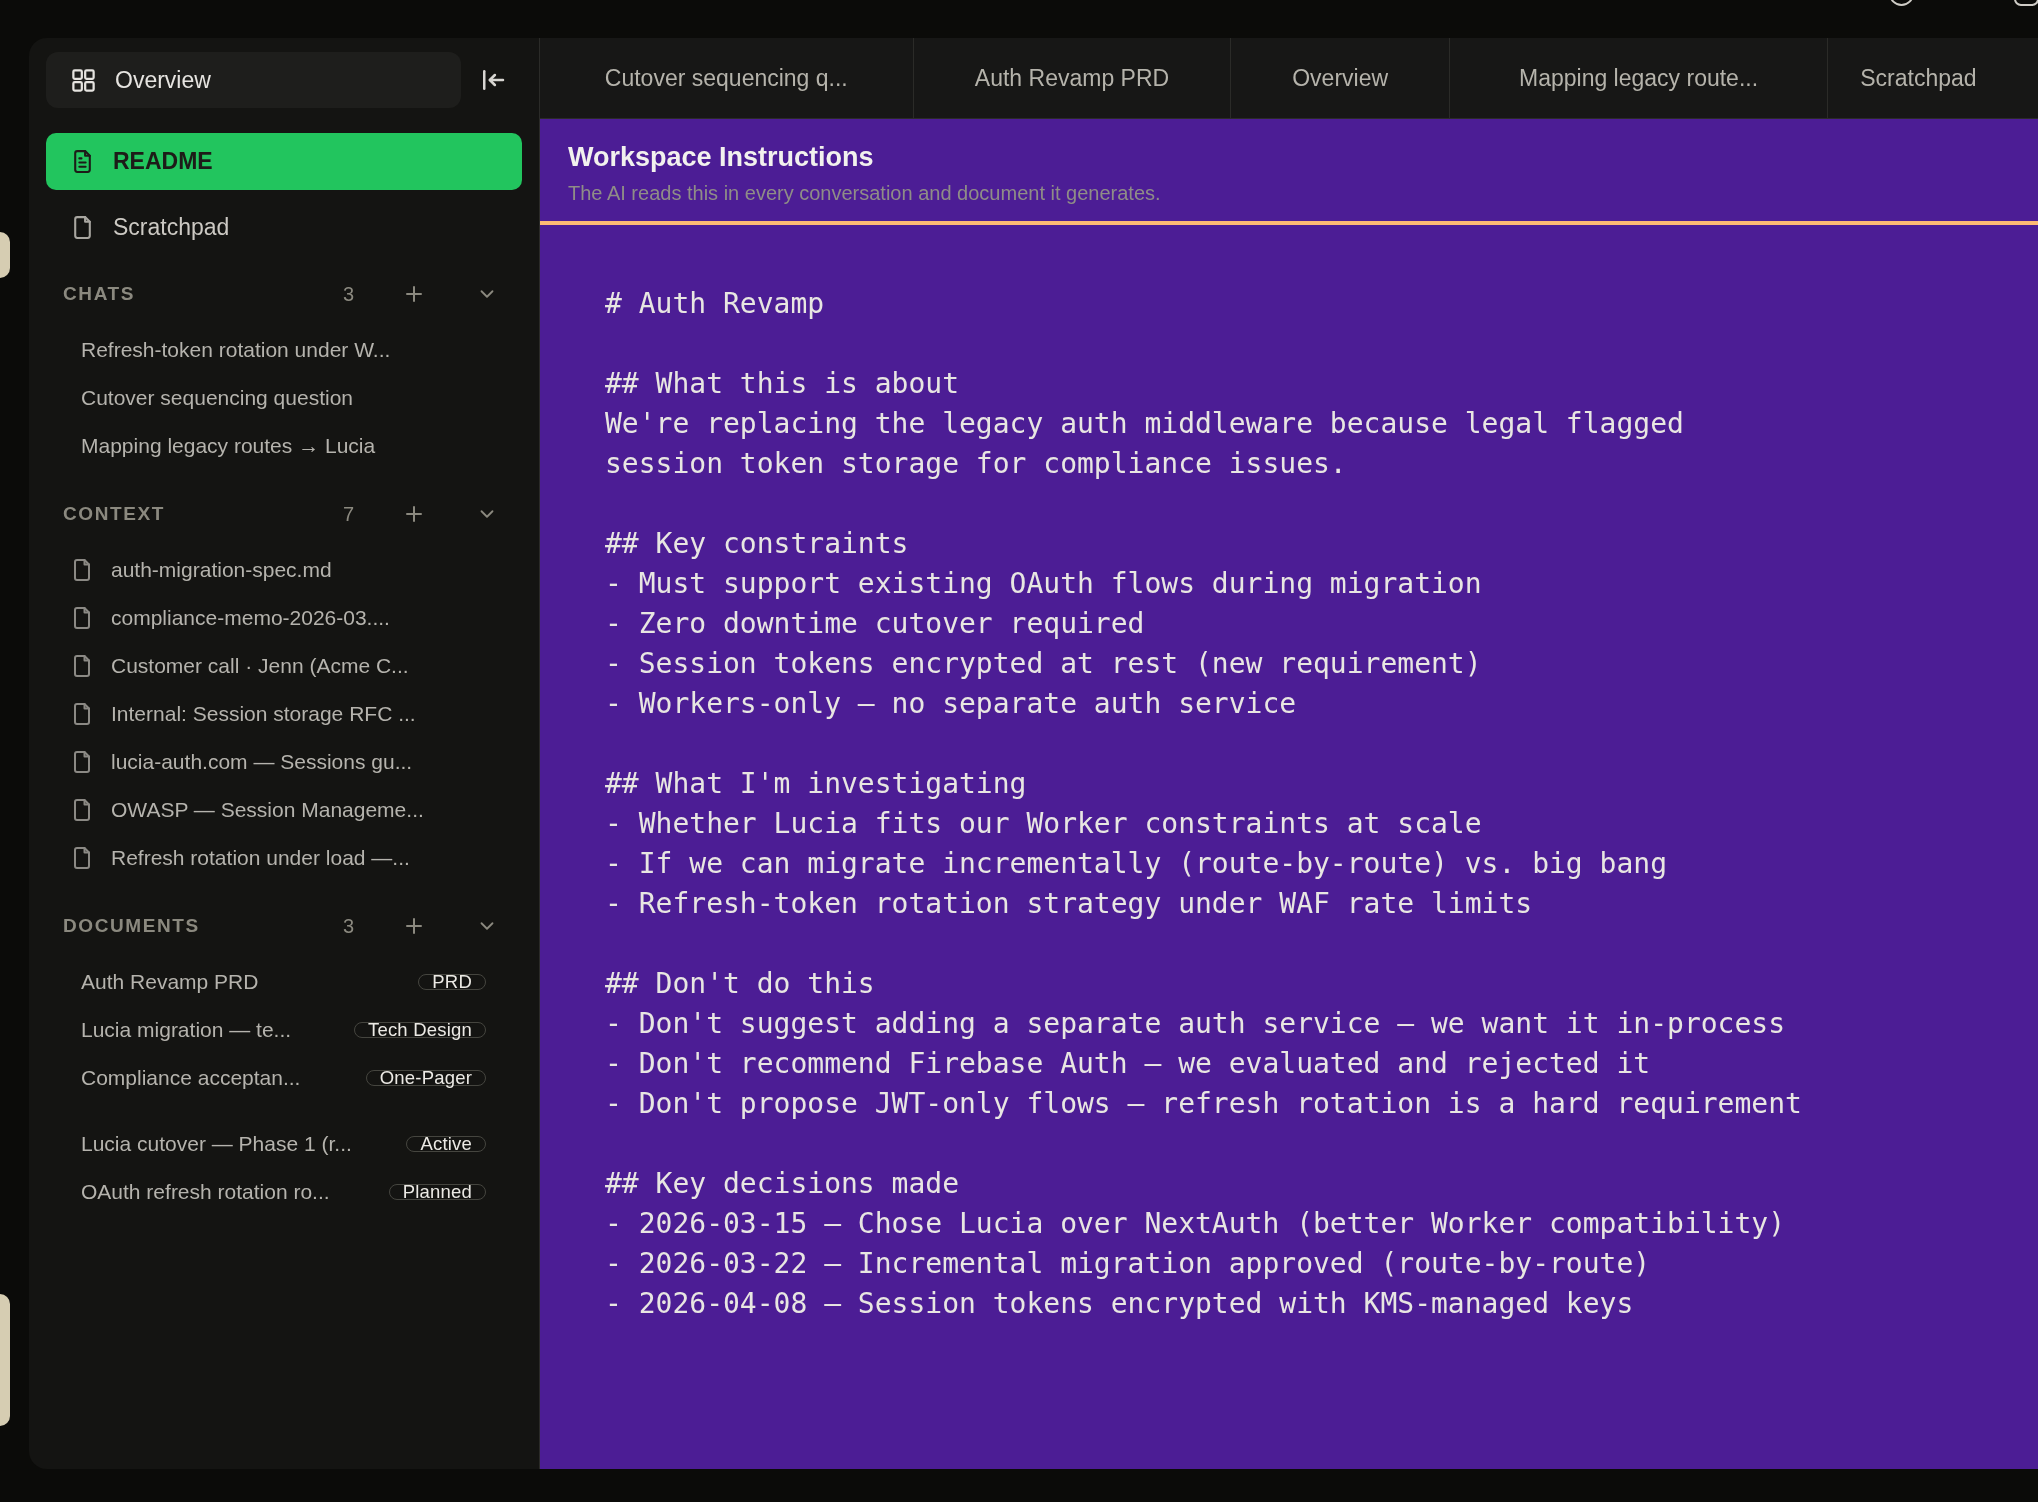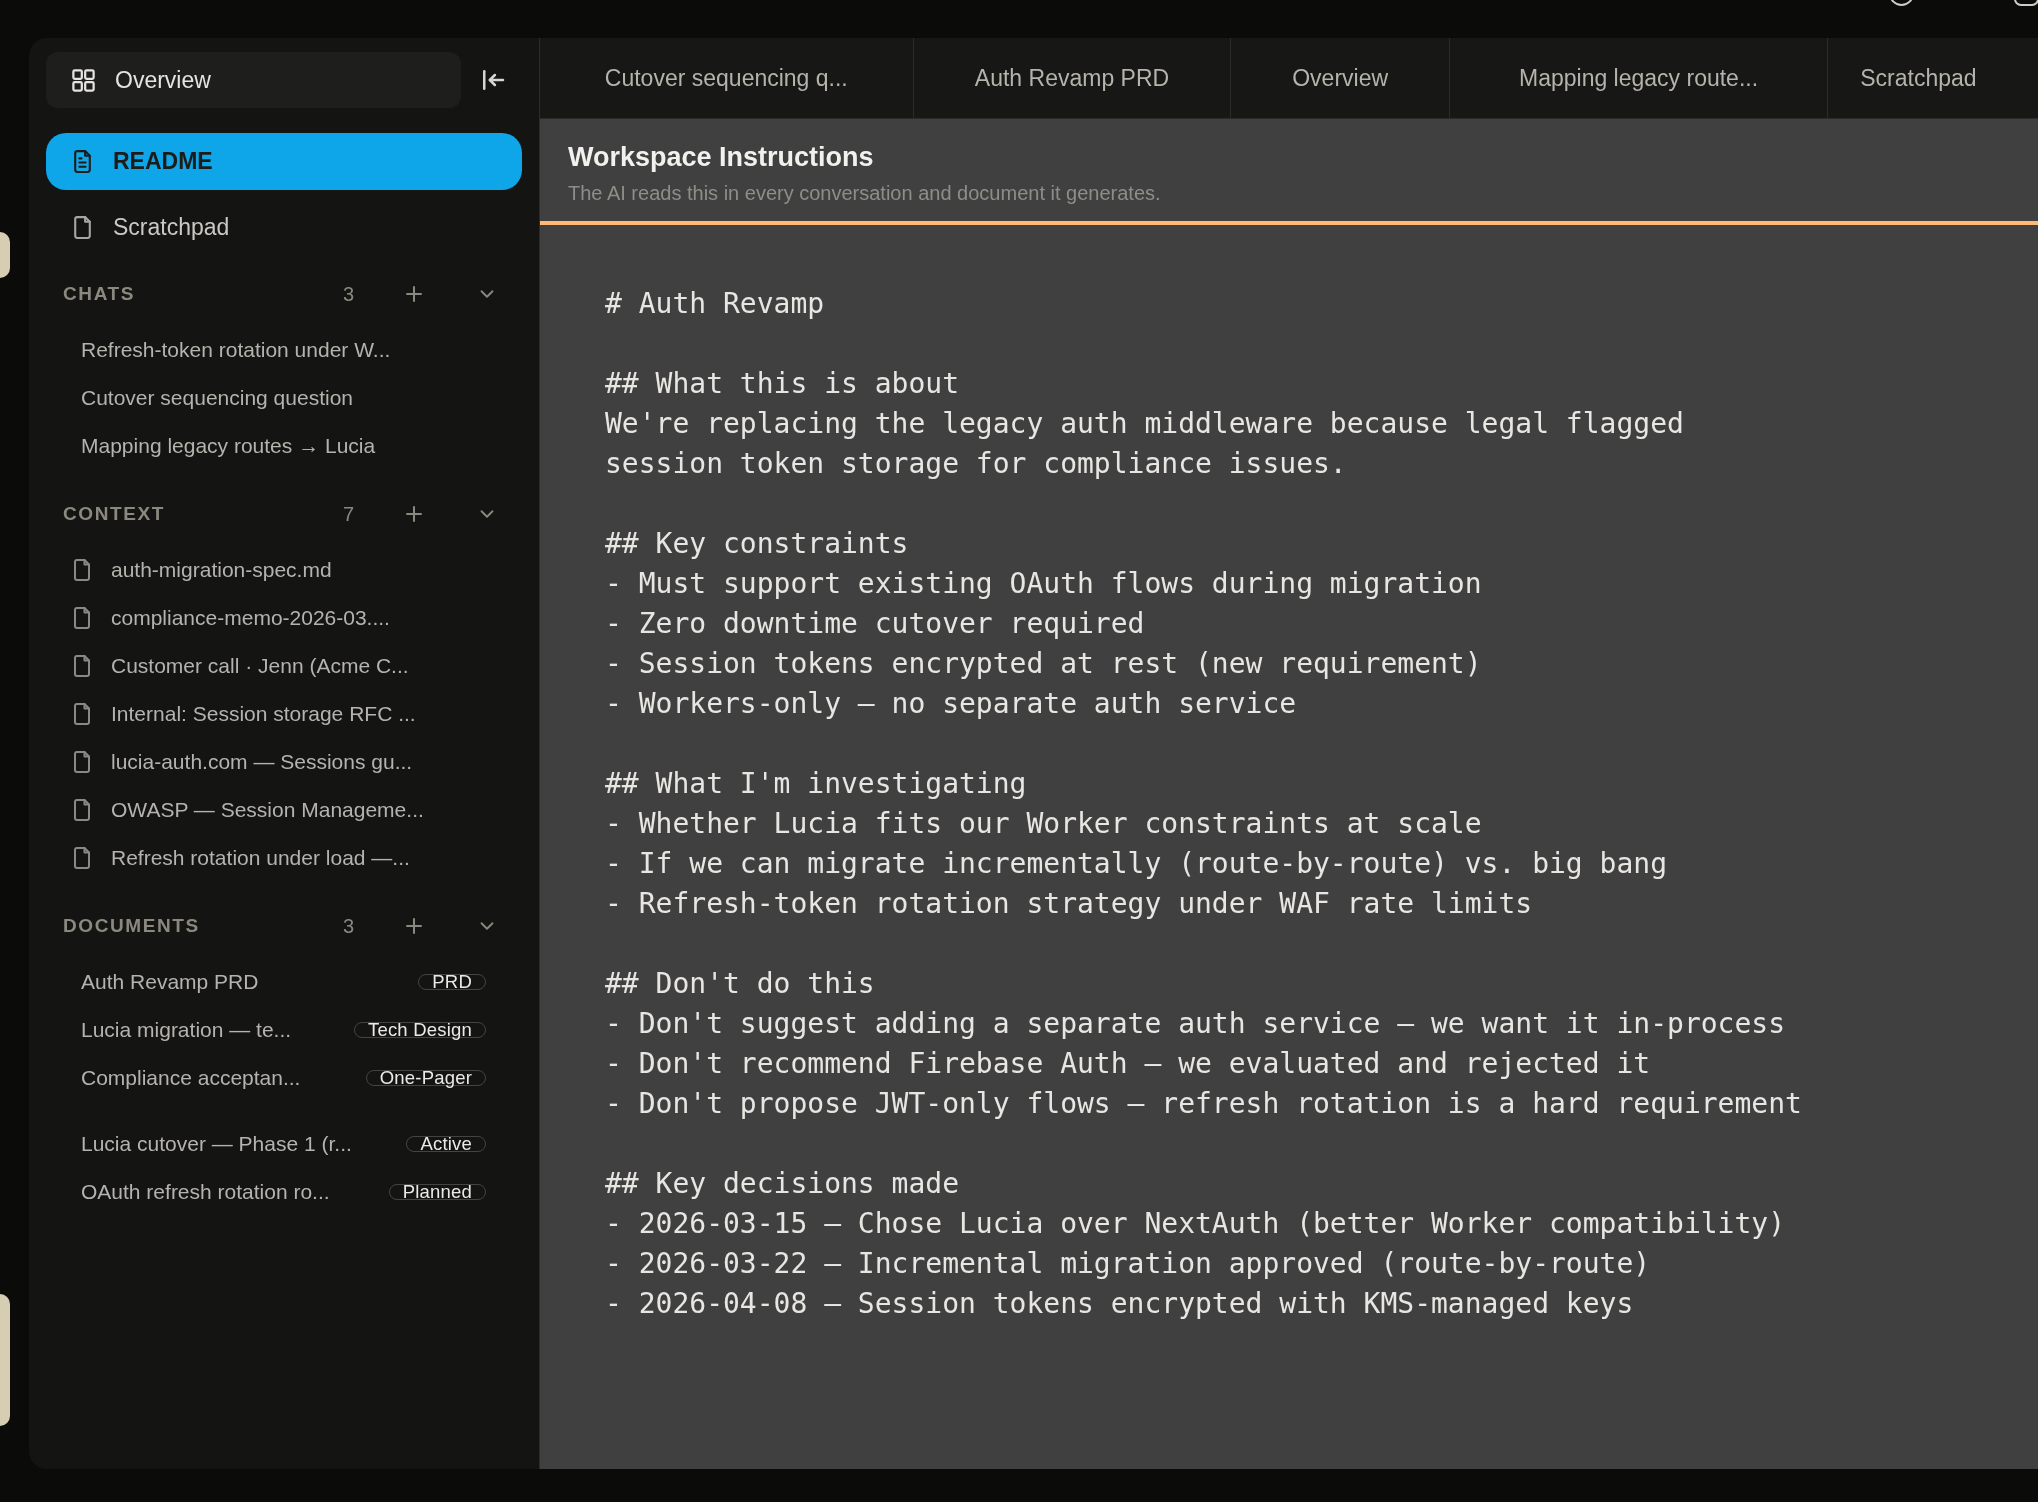--- a/index.html
+++ b/index.html
@@ -39,22 +39,22 @@
     height:56px; border-radius:12px; padding:0 14px 0 24px;
     font-size:23px; color:#cbc9c3;
   }
   .row.overview { width:415px; background:#1e1e1c; color:#e6e4e0; cursor:pointer; }
   .collapse-btn {
     margin-left:auto; margin-right:8px; width:42px; height:42px;
     background:none; border:none; color:#d8d6d2; cursor:pointer;
     display:flex; align-items:center; justify-content:center;
   }
   .row.readme {
-    margin-top:25px; height:57px; border-radius:20px;
-    background:#0ea5e9; color:#1d1c18; font-weight:600; cursor:pointer;
+    margin-top:25px; height:57px; border-radius:10px;
+    background:#22c55e; color:#1d1c18; font-weight:600; cursor:pointer;
   }
   .row.scratchpad { margin-top:15px; height:45px; cursor:pointer; color:#ccc9c3; }
 
   .sec-head {
     margin-top:30px; height:28px;
     display:flex; align-items:center; padding:0 22px 0 17px;gap:25px;
   }
   .sec-title {
     font-size:19px; font-weight:600; letter-spacing:1.6px; color:#8b897f;
   }
@@ -75,21 +75,21 @@
   .item .lbl { flex:1; min-width:0; white-space:nowrap; overflow:hidden; }
   .badge {
     flex:none; height:16px; display:flex; align-items:center;
     padding:0 13px; border:1.5px solid #45453f; border-radius:15px;
     font-size:18.5px; font-weight:400; color:#eceae5; letter-spacing:.2px;
   }
 
   
   .main {
     position:absolute; left:539px; top:38px; width:1499px; height:1431px;
-    background:#404040; border-left:1px solid #2b2b28;
+    background:#4c1d95; border-left:1px solid #2b2b28;
   }
   .tabbar { height:81px; display:flex; background:#171716; border-bottom:1px solid #2b2b28; }
   .tab {
     display:flex; align-items:center; justify-content:center;
     font-size:23px; color:#b5b3ab; border-right:1px solid #2b2b28;
     white-space:nowrap; cursor:pointer;
   }
   .tab.t1 { width:395px; } .tab.t2 { width:336px; } .tab.t3 { width:231px; }
   .tab.t4 { width:400px; }
   .tab.t5 { width:220px; justify-content:flex-start; padding-left:32px; border-right:none; }

